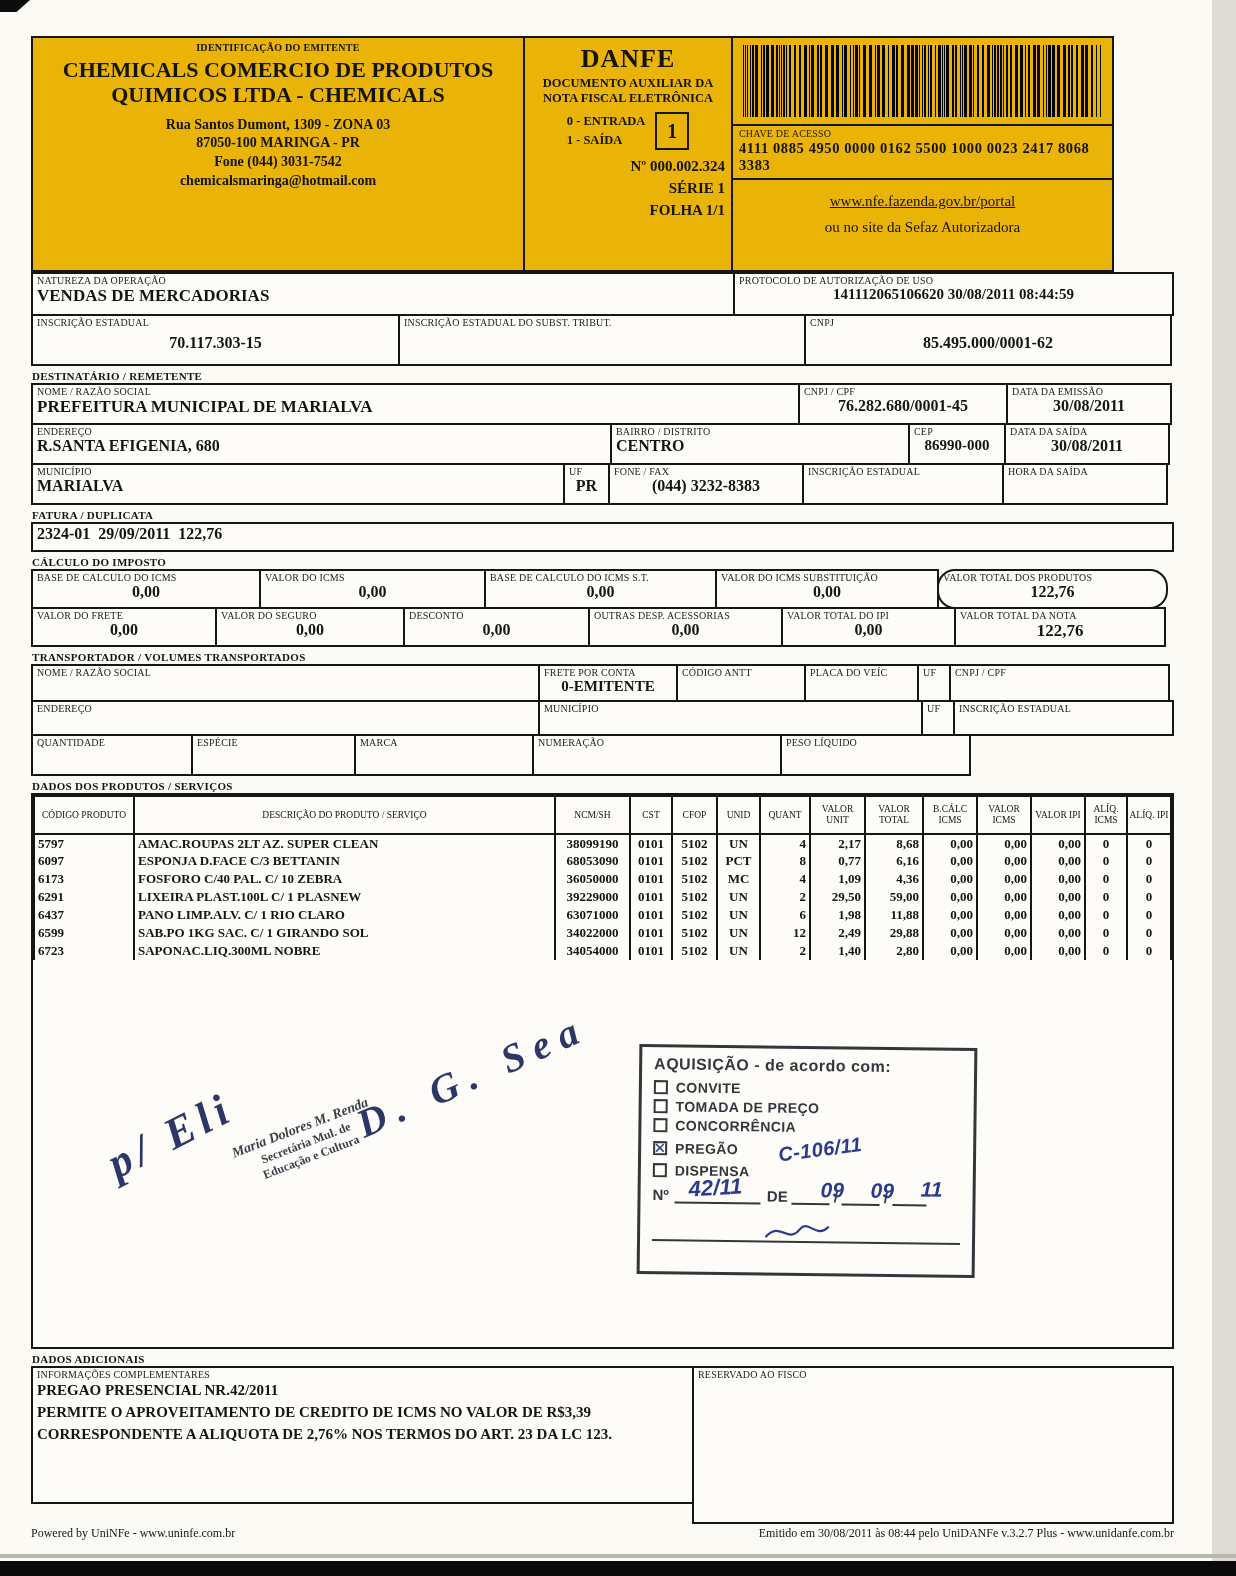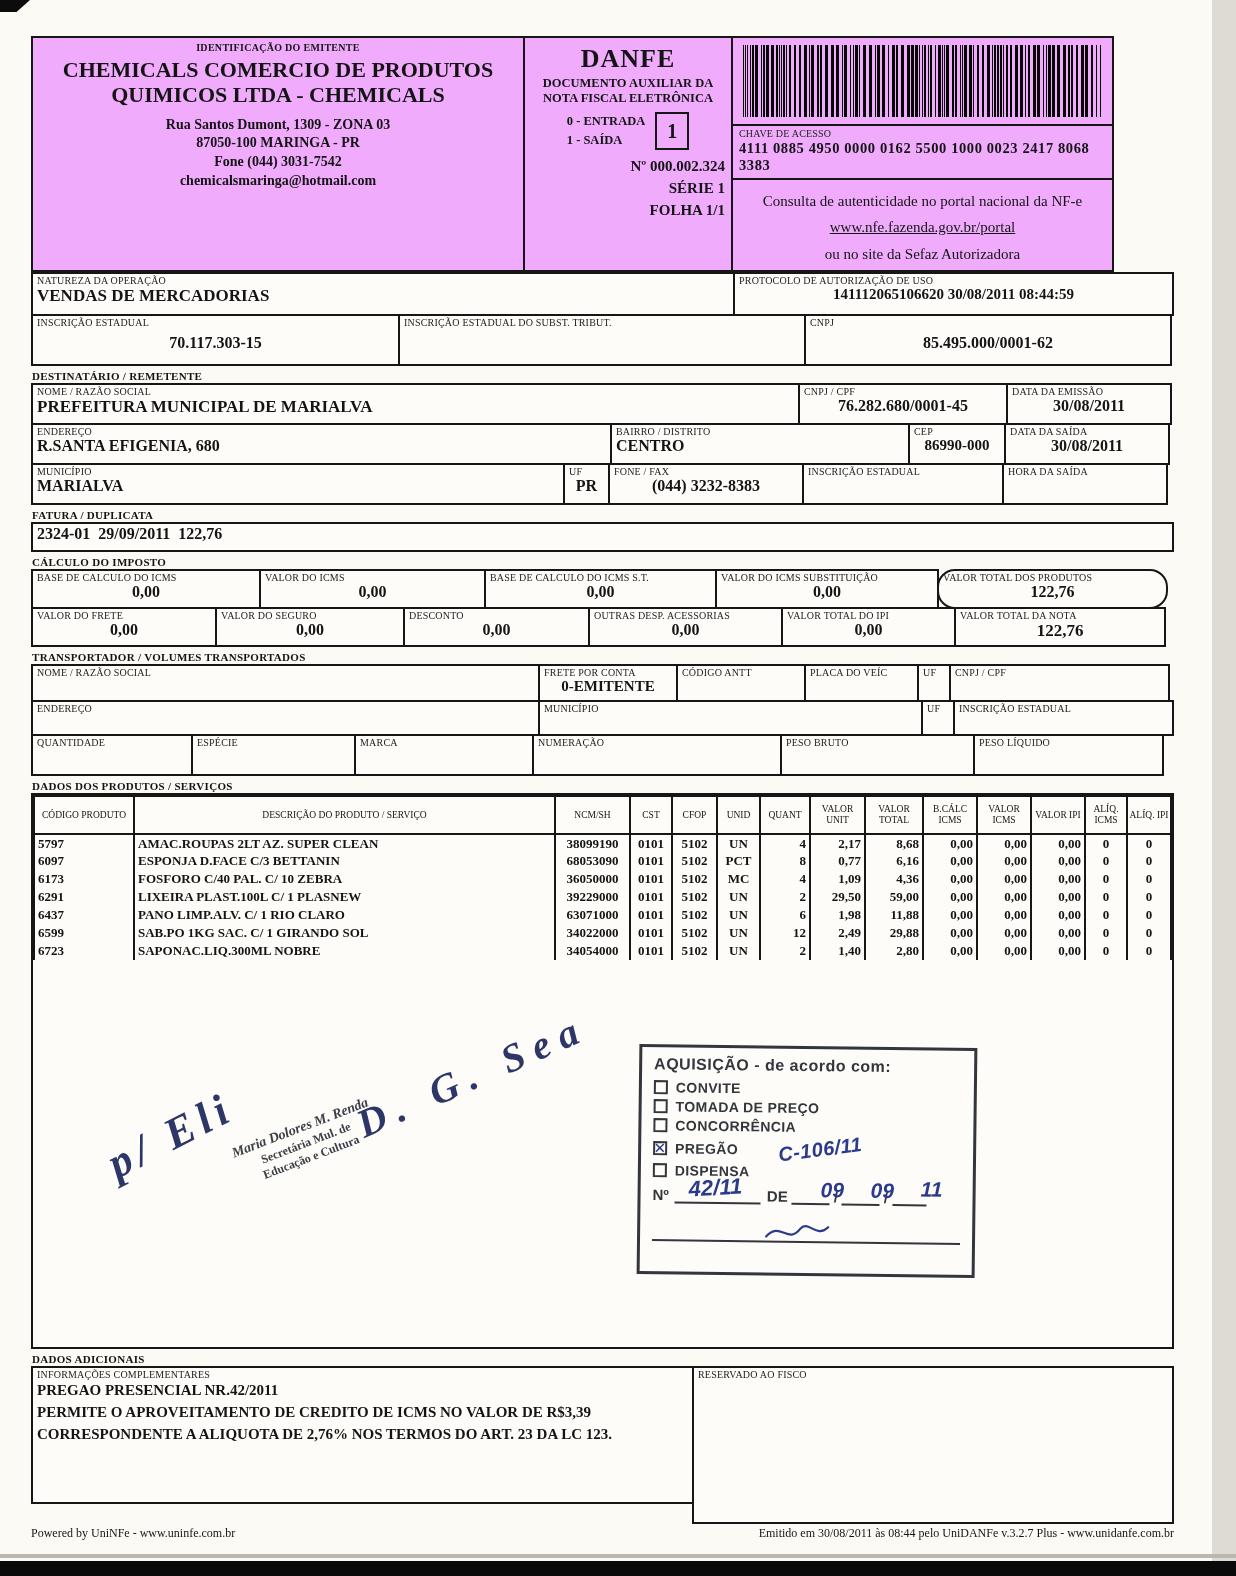--- a/index.html
+++ b/index.html
@@ -36,21 +36,21 @@
     padding:1px 4px 2px; min-height:40px; overflow:hidden;
   }
   .cell:first-child { margin-left:0; }
   .flabel { font-size:10px; letter-spacing:.2px; color:#222; white-space:nowrap; }
   .fvalue { font-size:16px; font-weight:bold; line-height:1.15; white-space:pre; }
   .vl { text-align:left; } .vc { text-align:center; }
   .sec { font-weight:bold; font-size:11px; letter-spacing:.3px; margin:4px 0 1px 1px; }
 
   
   .topblock { display:flex; }
-  .topbox { border:2px solid #161616; margin-left:-2px; background:#f0abfc; height:236px; }
+  .topbox { border:2px solid #161616; margin-left:-2px; background:#eab308; height:236px; }
   .topbox:first-child { margin-left:0; }
   .emit { width:494px; text-align:center; padding:4px 10px; }
   .emit-label { font-size:10px; font-weight:bold; letter-spacing:.3px; }
   .emit-name { font-size:22px; font-weight:bold; line-height:1.15; margin:4px 6px 8px; }
   .emit-line { font-size:14px; font-weight:bold; line-height:1.35; }
   .danfebox { width:210px; text-align:center; padding:4px 6px; }
   .danfe-title { font-size:26px; font-weight:bold; letter-spacing:1px; margin-top:2px; }
   .danfe-sub { font-size:12.5px; font-weight:bold; line-height:1.2; margin:2px 8px 6px; }
   .danfe-es { display:flex; align-items:center; justify-content:center; margin:4px 0 6px; }
   .danfe-es-lines { text-align:left; font-size:12.5px; font-weight:bold; line-height:1.5; }
@@ -258,21 +258,20 @@
             <i style="width: 3px; margin-right: 3px;"></i>
             <i style="width: 3px; margin-right: 3px;"></i>
             <i style="width: 2px; margin-right: 1px;"></i>
           </div>
       </div>
       <div class="chave-area">
         <div class="flabel">CHAVE DE ACESSO</div>
         <div class="chave-value">4111 0885 4950 0000 0162 5500 1000 0023 2417 8068 3383</div>
       </div>
       <div class="consulta-area">
-        <div>Consulta de autenticidade no portal nacional da NF-e</div>
         <div class="consulta-link">www.nfe.fazenda.gov.br/portal</div>
         <div>ou no site da Sefaz Autorizadora</div>
       </div>
     </div>
   </div>
 
   <div class="row">
     <div class="cell" style="width:704px; min-height:44px;">
       <div class="flabel">NATUREZA DA OPERAÇÃO</div>
       <div class="fvalue vl" style="font-size:17px;">VENDAS DE MERCADORIAS</div>
@@ -464,24 +463,20 @@
     <div class="cell" style="width:165px; min-height:42px;">
       <div class="flabel">ESPÉCIE</div>
       <div class="fvalue vc"></div>
     </div>
     <div class="cell" style="width:180px; min-height:42px;">
       <div class="flabel">MARCA</div>
       <div class="fvalue vc"></div>
     </div>
     <div class="cell" style="width:250px; min-height:42px;">
       <div class="flabel">NUMERAÇÃO</div>
-      <div class="fvalue vc"></div>
-    </div>
-    <div class="cell" style="width:195px; min-height:42px;">
-      <div class="flabel">PESO BRUTO</div>
       <div class="fvalue vc"></div>
     </div>
     <div class="cell" style="width:191px; min-height:42px;">
       <div class="flabel">PESO LÍQUIDO</div>
       <div class="fvalue vc"></div>
     </div>
   </div>
 
   <div class="sec">DADOS DOS PRODUTOS / SERVIÇOS</div>
   <div class="prod-box">

